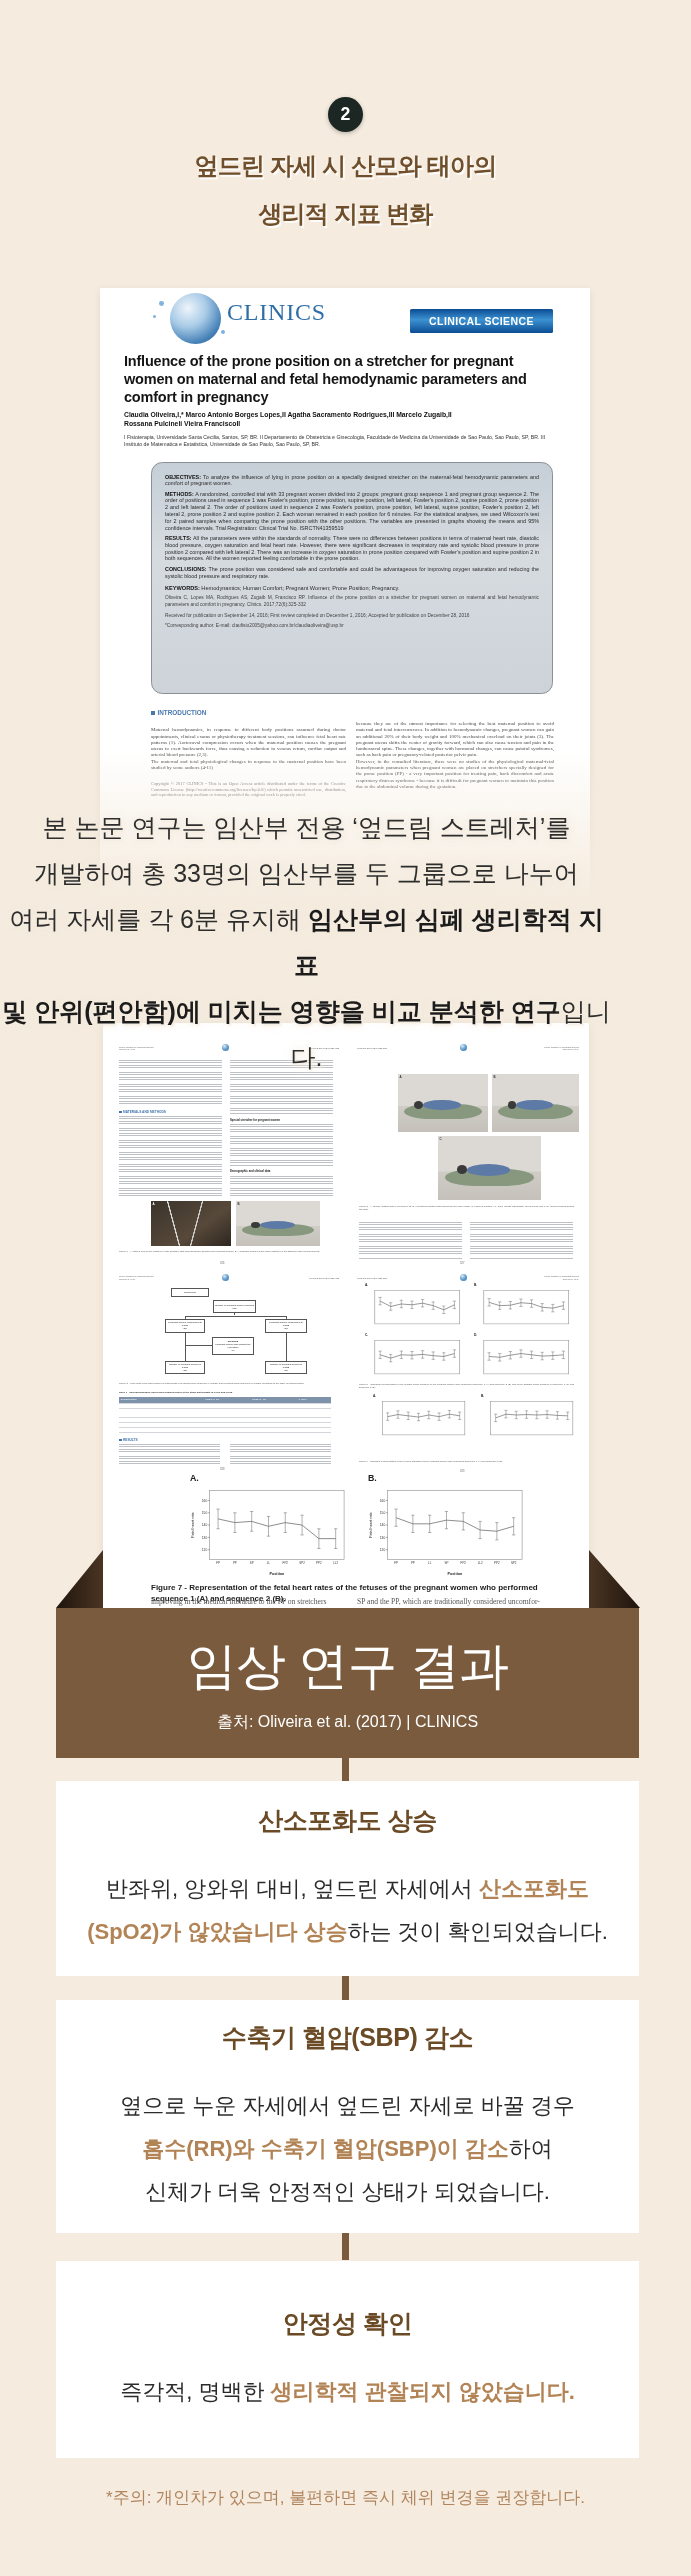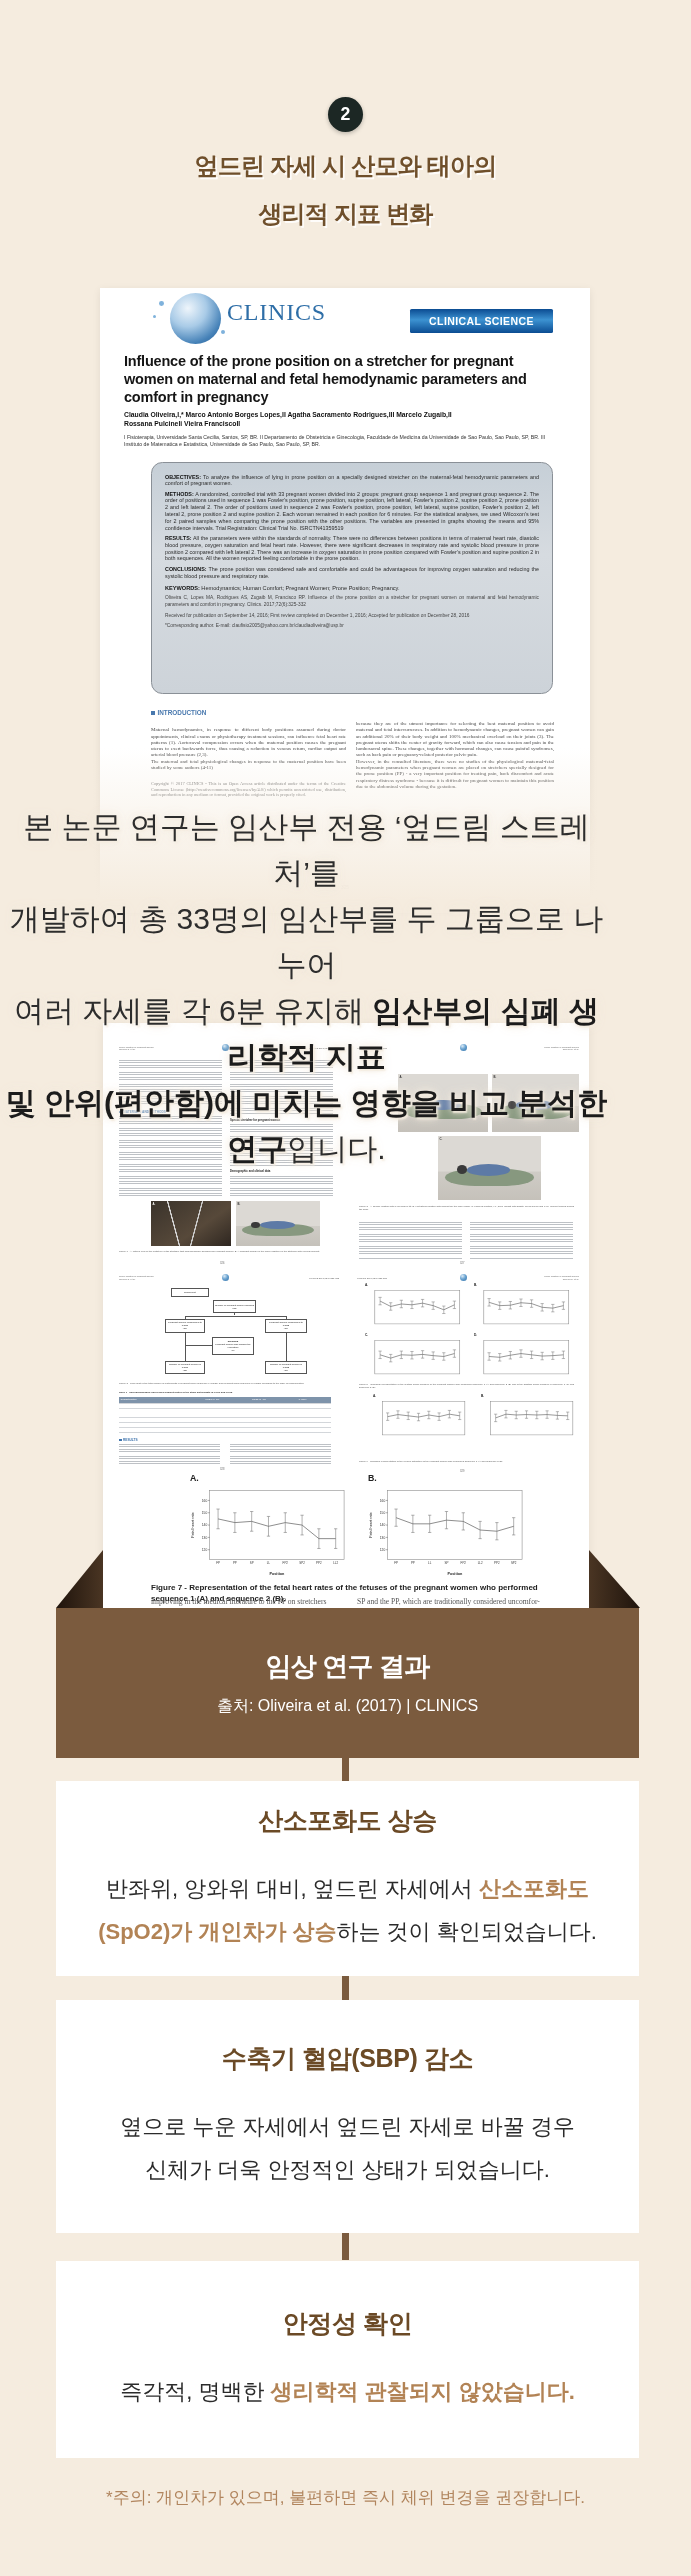--- a/index.html
+++ b/index.html
@@ -38,21 +38,21 @@
   .intro-head{left:51px;top:421px;font-size:6.4px;font-weight:bold;color:#4878ae;display:flex;align-items:center;gap:2.4px;}
   .intro-head .sq{width:4px;height:4px;background:#4878ae;display:inline-block;}
   .icol{top:433px;width:195px;font-family:"Liberation Serif",serif;font-size:5px;line-height:6.3px;
         color:#4a4a4a;text-align:justify;}
   .copyright{margin-top:9.6px;font-size:4.4px;color:#777;line-height:5.6px;}
   .p1-pagenum{left:0;top:597px;width:490px;font-size:4.8px;color:#888;opacity:.6;}
   .fade1{left:0px;top:748px;width:691px;height:165px;
          background:linear-gradient(180deg,rgba(245,236,223,0) 0%,rgba(245,236,223,.55) 50%,#f5ecdf 92%);}
 
   
-  .summary{left:0;top:804px;width:613px;font-size:30px;line-height:46px;color:#2d2d2d;font-weight:500;z-index:5;
+  .summary{left:0;top:804px;width:613px;font-size:25px;line-height:46px;color:#2d2d2d;font-weight:500;z-index:5;
            text-shadow:0 0 6.4px rgba(245,236,223,.95),0 0 11.3px rgba(245,236,223,.9),1.6px 1.6px 1.6px rgba(245,236,223,.85);}
   .summary b{font-weight:800;color:#1c1c1c;}
 
   
   .collage{left:103px;top:1023px;width:486px;height:585px;background:#fff;box-shadow:0 2.4px 9.6px rgba(0,0,0,.07);}
   .rh{position:absolute;font-size:2.3px;line-height:1.3;color:#666;}
   .gm{position:absolute;width:7.2px;height:7.2px;border-radius:50%;
       background:radial-gradient(circle at 35% 30%,#dcebf7,#6ba3d0 45%,#2e6ea7);}
   .lines{position:absolute;background-image:repeating-linear-gradient(180deg,#a8adb3 0,#a8adb3 0.8px,transparent 0.8px,transparent 2.4px);opacity:.75;}
   .bh{position:absolute;font-size:3.2px;font-weight:bold;color:#3f74ad;display:flex;align-items:center;gap:1.2px;}
@@ -81,21 +81,21 @@
   .fig7-label{position:absolute;font-size:8.8px;font-weight:bold;color:#222;}
   .fig7-cap{position:absolute;font-size:8px;line-height:1.35;font-weight:600;color:#222;}
   .tail{position:absolute;font-family:"Liberation Serif",serif;font-size:7.6px;color:#555;}
 
   
   .wedge{position:absolute;top:1550px;width:47px;height:58px;}
   .wedge-l{left:56px;background:linear-gradient(90deg,#1f140c,#4a3523);clip-path:polygon(0% 100%,100% 100%,100% 0%);}
   .wedge-r{left:589px;width:51px;background:linear-gradient(270deg,#1f140c,#4a3523);clip-path:polygon(0% 0%,0% 100%,100% 100%);}
   .banner{left:56px;top:1608px;width:583px;height:150px;background:#7b5b3e;color:#fff;
           display:flex;flex-direction:column;align-items:center;justify-content:center;gap:11.3px;}
-  .banner h2{margin:0;font-size:26px;font-weight:700;letter-spacing:-0.8px;}
+  .banner h2{margin:0;font-size:50px;font-weight:400;letter-spacing:-0.8px;}
   .banner .src{font-size:16px;font-weight:500;}
   .connector{position:absolute;left:342px;width:7.2px;background:#7b5b3e;}
 
   
   .card{position:absolute;left:56px;width:583px;background:#fff;display:flex;flex-direction:column;
         align-items:center;justify-content:center;gap:30px;}
   .card h3{margin:0;font-size:25px;font-weight:800;color:#6b4a26;letter-spacing:-0.4px;}
   .card .body{font-size:22px;line-height:43px;color:#2b2b2b;font-weight:500;text-align:center;}
   .hl{color:#b28355;font-weight:800;}
 
@@ -552,30 +552,31 @@
     <h2>임상 연구 결과</h2>
     <div class="src">출처: Oliveira et al. (2017) | CLINICS</div>
   </div>
 
   <div class="connector" style="top:1758px;height:23px;"></div>
 
   <div class="card" style="top:1781px;height:195px;">
     <h3>산소포화도 상승</h3>
     <div class="body">
       <div><span>반좌위, 앙와위 대비, 엎드린 자세에서 </span><span class="hl">산소포화도</span></div>
-      <div><span class="hl">(SpO2)가 개인차가 상승</span><span>하는 것이 확인되었습니다.</span></div>
+      <div><span class="hl">(SpO2)가 않았습니다 상승</span><span>하는 것이 확인되었습니다.</span></div>
     </div>
   </div>
 
   <div class="connector" style="top:1976px;height:24px;"></div>
 
   <div class="card" style="top:2000px;height:233px;">
     <h3>수축기 혈압(SBP) 감소</h3>
     <div class="body">
       <div>옆으로 누운 자세에서 엎드린 자세로 바꿀 경우</div>
+      <div><span class="hl">흡수(RR)와 수축기 혈압(SBP)이 감소</span><span>하여</span></div>
       <div>신체가 더욱 안정적인 상태가 되었습니다.</div>
     </div>
   </div>
 
   <div class="connector" style="top:2233px;height:27px;"></div>
 
   <div class="card" style="top:2261px;height:197px;">
     <h3>안정성 확인</h3>
     <div class="body">
       <div><span>즉각적, 명백한 </span><span class="hl">생리학적 관찰되지 않았습니다.</span></div>

